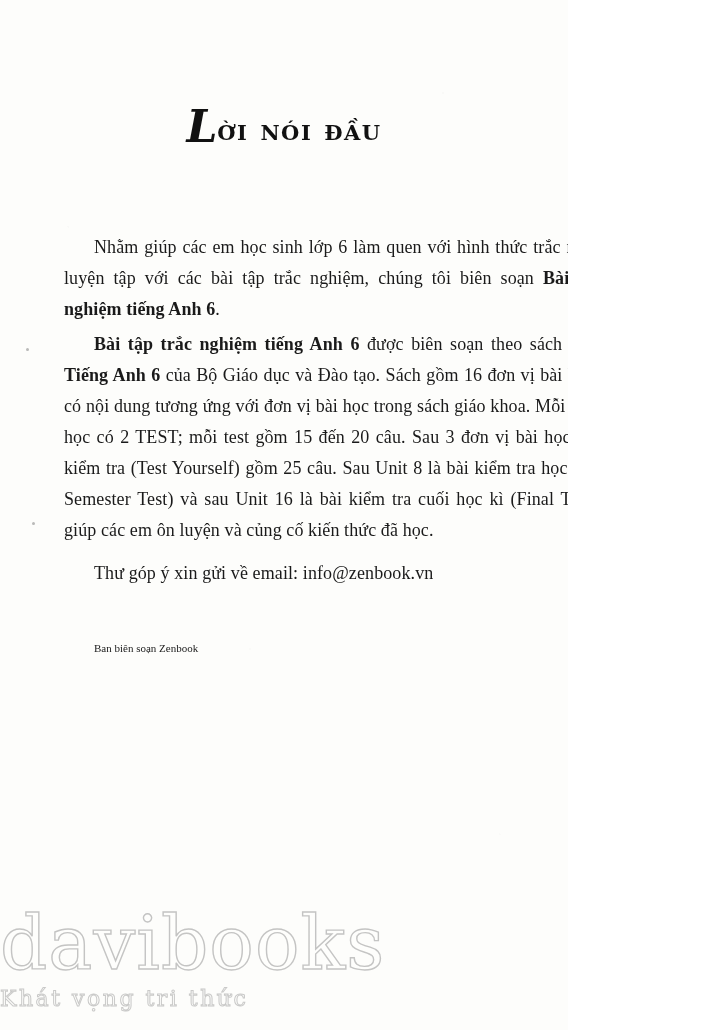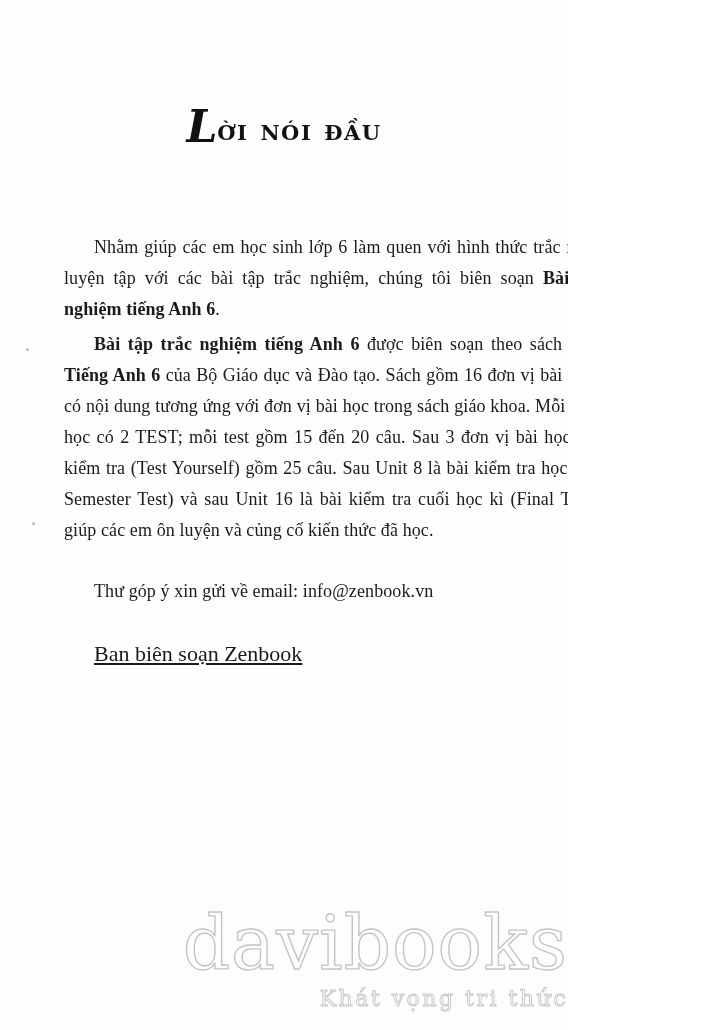--- a/index.html
+++ b/index.html
@@ -60,49 +60,48 @@
 
   p.para {
     margin: 0 0 4px 0;
     font-size: 18px;
     line-height: 31px;
     text-align: justify;
     text-indent: 30px;
     letter-spacing: 0.1px;
   }
   p.signature {
-    margin: 31px 0 0 0;
-    font-size: 22px;
+    margin: 44px 0 0 0;
+    font-size: 11px;
     line-height: 31px;
     text-indent: 30px;
-    text-decoration: underline;
   }
   p.email-line {
-    margin: 30px 0 0 0;
+    margin: 12px 0 0 0;
     font-family: Liberation Serif, serif;
   }
   b.bk {
     font-weight: bold;
   }
 
   
   .margin-mark {
     position: absolute;
     width: 3px;
     height: 3px;
     background: rgba(60,60,60,0.35);
     border-radius: 50%;
   }
 
   
   .watermark {
     position: absolute;
     left: 0;
     width: 100%;
-    text-align: right;
+    text-align: left;
     pointer-events: none;
     color: transparent;
   }
   .watermark-main {
     top: 900px;
     font-family: "DejaVu Serif", serif;
     font-size: 74px;
     letter-spacing: 1px;
     -webkit-text-stroke: 1.4px rgba(150,150,150,0.55);
     text-shadow: 0 1px 0 rgba(255,255,255,0.4);

